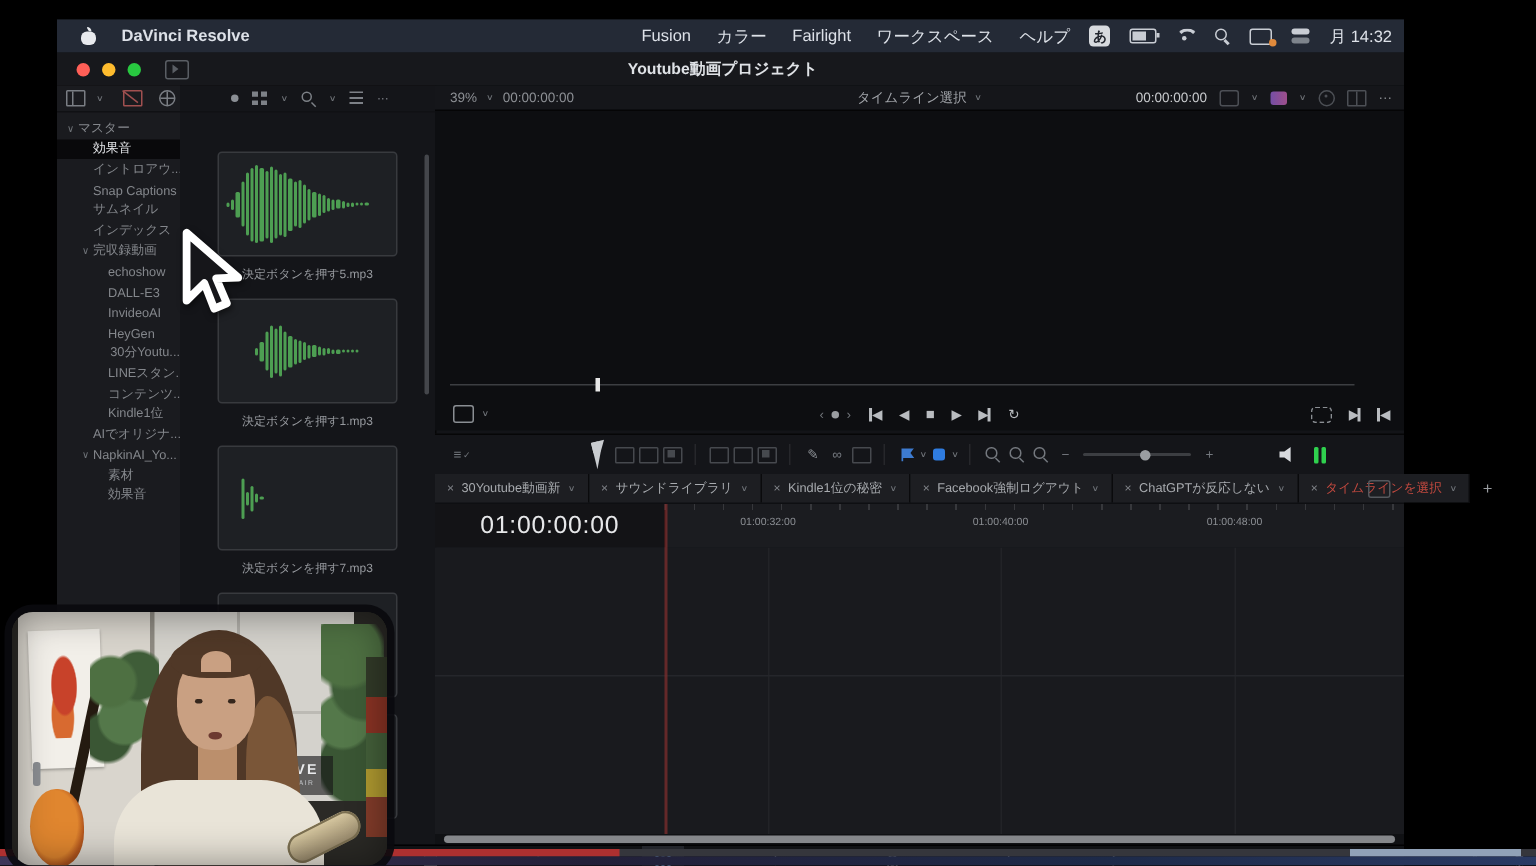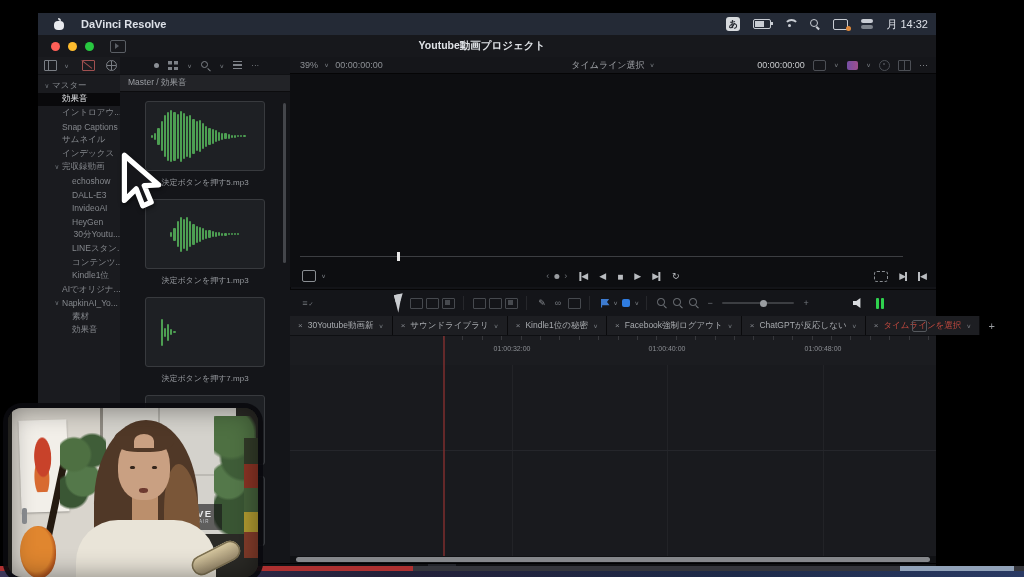--- a/index.html
+++ b/index.html
@@ -257,20 +257,28 @@
 
 <div id="stage">
 <div id="screen">
 
   <div id="menubar">
     <div class="mb-left">
       <span class="apple"></span>
       <span class="appname">DaVinci Resolve</span>
     </div>
     <div class="mb-right">
+      <div class="mb-items">
+
+      <span class="mb-item">Fusion</span>
+            <span class="mb-item">カラー</span>
+            <span class="mb-item">Fairlight</span>
+            <span class="mb-item">ワークスペース</span>
+            <span class="mb-item">ヘルプ</span>
+          </div>
       <span class="inputbadge">あ</span>
       <span class="mi mi-batt"></span>
       <span class="mi mi-wifi"></span>
       <span class="mi mi-mag"></span>
       <span class="mi mi-disp">
             <i></i>
           </span>
       <span class="mi mi-cc"></span>
       <span class="clock">月 14:32</span>
     </div>
@@ -377,21 +385,20 @@
   <div id="mediapanel">
     <div class="mp-toolbar">
       <span class="mp-dot"></span>
       <span class="ic-grid"></span>
       <span class="chev">∨</span>
       <span class="ic-mag"></span>
       <span class="chev">∨</span>
       <span class="ic-sort"></span>
       <span>···</span>
     </div>
-    <div id="mp-breadcrumb">Master / 効果音</div>
     <div id="cliplist">
 
     <div class="clip-card">
           <div class="clip-thumb">
             <div class="wave">
                 <b style="height: 3px; opacity: 1;"></b>
                 <b style="height: 7px; opacity: 1;"></b>
                 <b style="height: 17px; opacity: 1;"></b>
                 <b style="height: 30px; opacity: 1;"></b>
                 <b style="height: 42px; opacity: 1;"></b>
@@ -741,20 +748,21 @@
           <span class="x">×</span>
           <span class="lbl">タイムラインを選択</span>
           <span class="chev">∨</span>
         </span>
         </div>
     <span class="tab-plus">+</span>
     <span class="tab-endicon"></span>
   </div>
 
   <div id="rulerrow">
+    <div id="tcbox">01:00:00:00</div>
     <div id="ruler">
 
     <span class="tick" style="left: 69px;">01:00:32:00</span>
           <span class="tick" style="left: 224px;">01:00:40:00</span>
           <span class="tick" style="left: 380px;">01:00:48:00</span>
           <span class="tick" style="left: 535px;">01:00:56</span>
         </div>
   </div>
 
   <div id="tracks">

